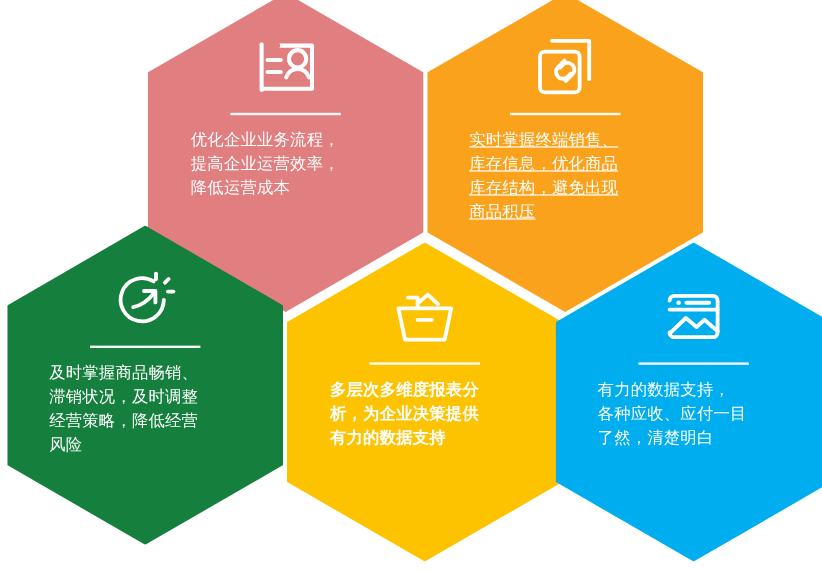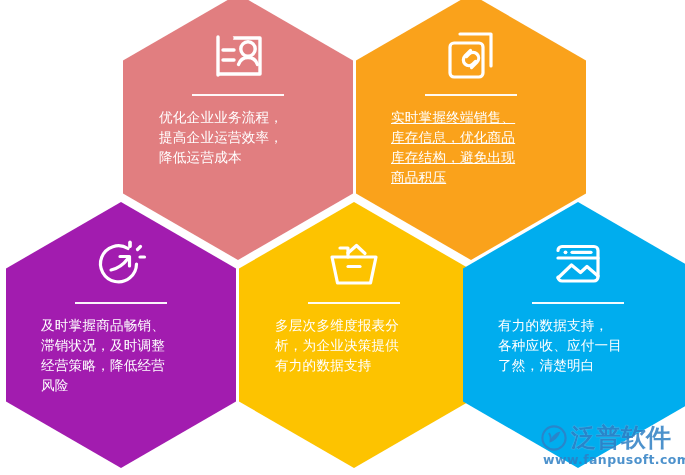--- a/index.html
+++ b/index.html
@@ -18,22 +18,22 @@
     clip-path:polygon(50% 0%,100% 25%,100% 75%,50% 100%,0% 75%,0% 25%);
     display:flex;flex-direction:column;align-items:center;
     box-sizing:border-box;
     filter:drop-shadow(2px 3px 3px rgba(0,0,0,0.32));
   }
 
   
   .hex-1{left:123px;top:-6px;background:#E17E80;}
   .hex-2{left:356px;top:-6px;background:#FAA21B;}
   
-  .hex-3{left:6px;top:202px;background:#a21caf;}
-  .hex-4{left:239px;top:202px;background:#FDC300;}
+  .hex-3{left:6px;top:188px;background:#15803d;}
+  .hex-4{left:239px;top:202px;background:#FDC300;font-weight:bold;}
   .hex-5{left:463px;top:202px;background:#00ADEE;}
 
   .hex-icon{
     margin-top:34px;
     width:56px;height:56px;
     display:flex;align-items:center;justify-content:center;
   }
   .hex-icon svg{display:block;}
 
   .hex-rule{
@@ -161,25 +161,14 @@
         <path d="M20 11.3 H39"></path>
         <path d="M6 37 L19.5 24 L28.5 31.5 L35 25.5 L46 35"></path>
       </svg>
     </div>
     <div class="hex-rule"></div>
     <div class="hex-text">有力的数据支持，
 各种应收、应付一目
 了然，清楚明白</div>
   </div>
 
-  <div id="watermark">
-    <div class="wm-row">
-      <svg class="wm-mark" viewBox="0 0 28 28">
-        <path d="M14 1.5A12.5 12.5 0 1 0 26.5 14 12.5 12.5 0 0 0 14 1.5Z" fill="none" stroke="#2f7fc4" stroke-width="2.2" opacity="0.85"></path>
-        <path d="M9 19c3-8 7-11 12-12-2 6-6 10-12 12Z" fill="#2f7fc4" opacity="0.85"></path>
-        <path d="M8.5 8.5c2 3 2.5 6 1.5 9.5" fill="none" stroke="#2f7fc4" stroke-width="2" opacity="0.85"></path>
-      </svg>
-      <span class="wm-name">泛普软件</span>
-    </div>
-    <div class="wm-url">www.fanpusoft.com</div>
-  </div>
 
 </div>
 
 </body></html>

